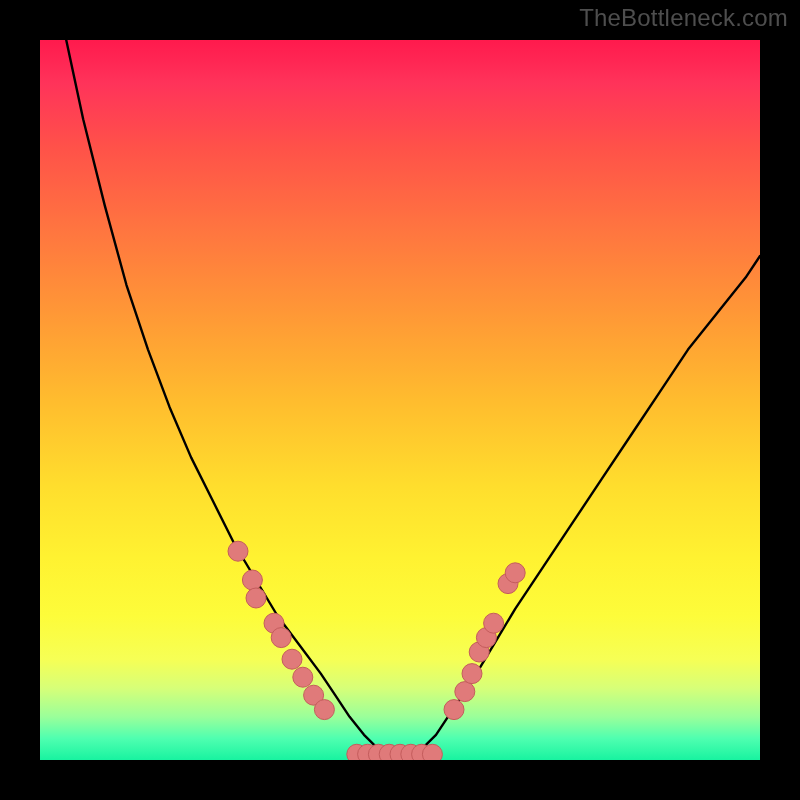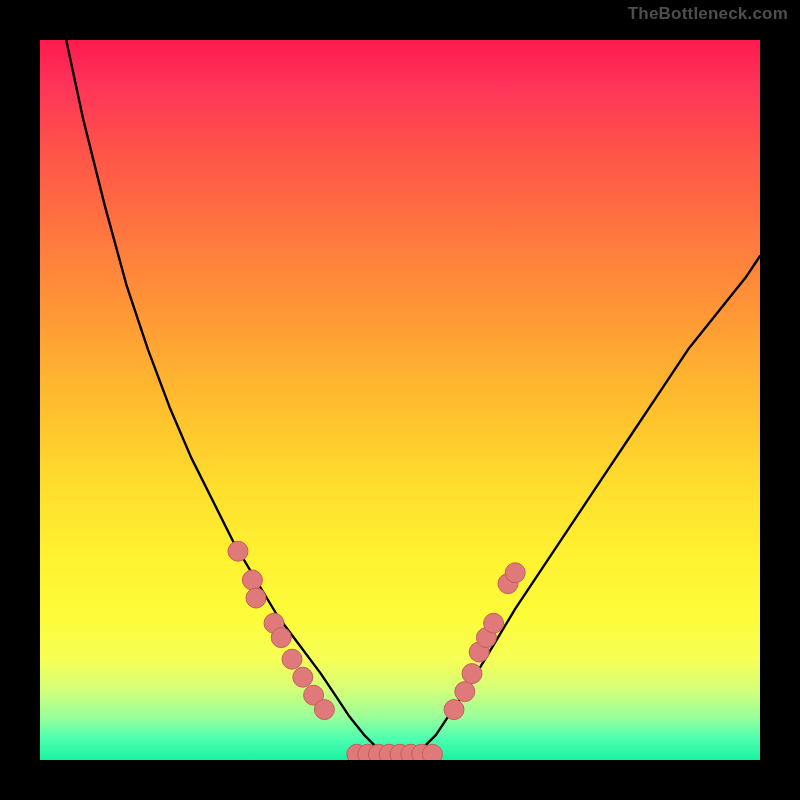--- a/index.html
+++ b/index.html
@@ -15,22 +15,22 @@
     position: relative;
     width: 800px;
     height: 800px;
     background: #000;
   }
   .watermark {
     position: absolute;
     top: 4px;
     right: 12px;
     color: #4e4e4e;
-    font-size: 17px;
-    font-weight: 700;
+    font-size: 24px;
+    font-weight: 400;
     letter-spacing: 0.2px;
     z-index: 5;
     user-select: none;
   }
   .plot-area {
     position: absolute;
     left: 40px;
     top: 40px;
     width: 720px;
     height: 720px;

